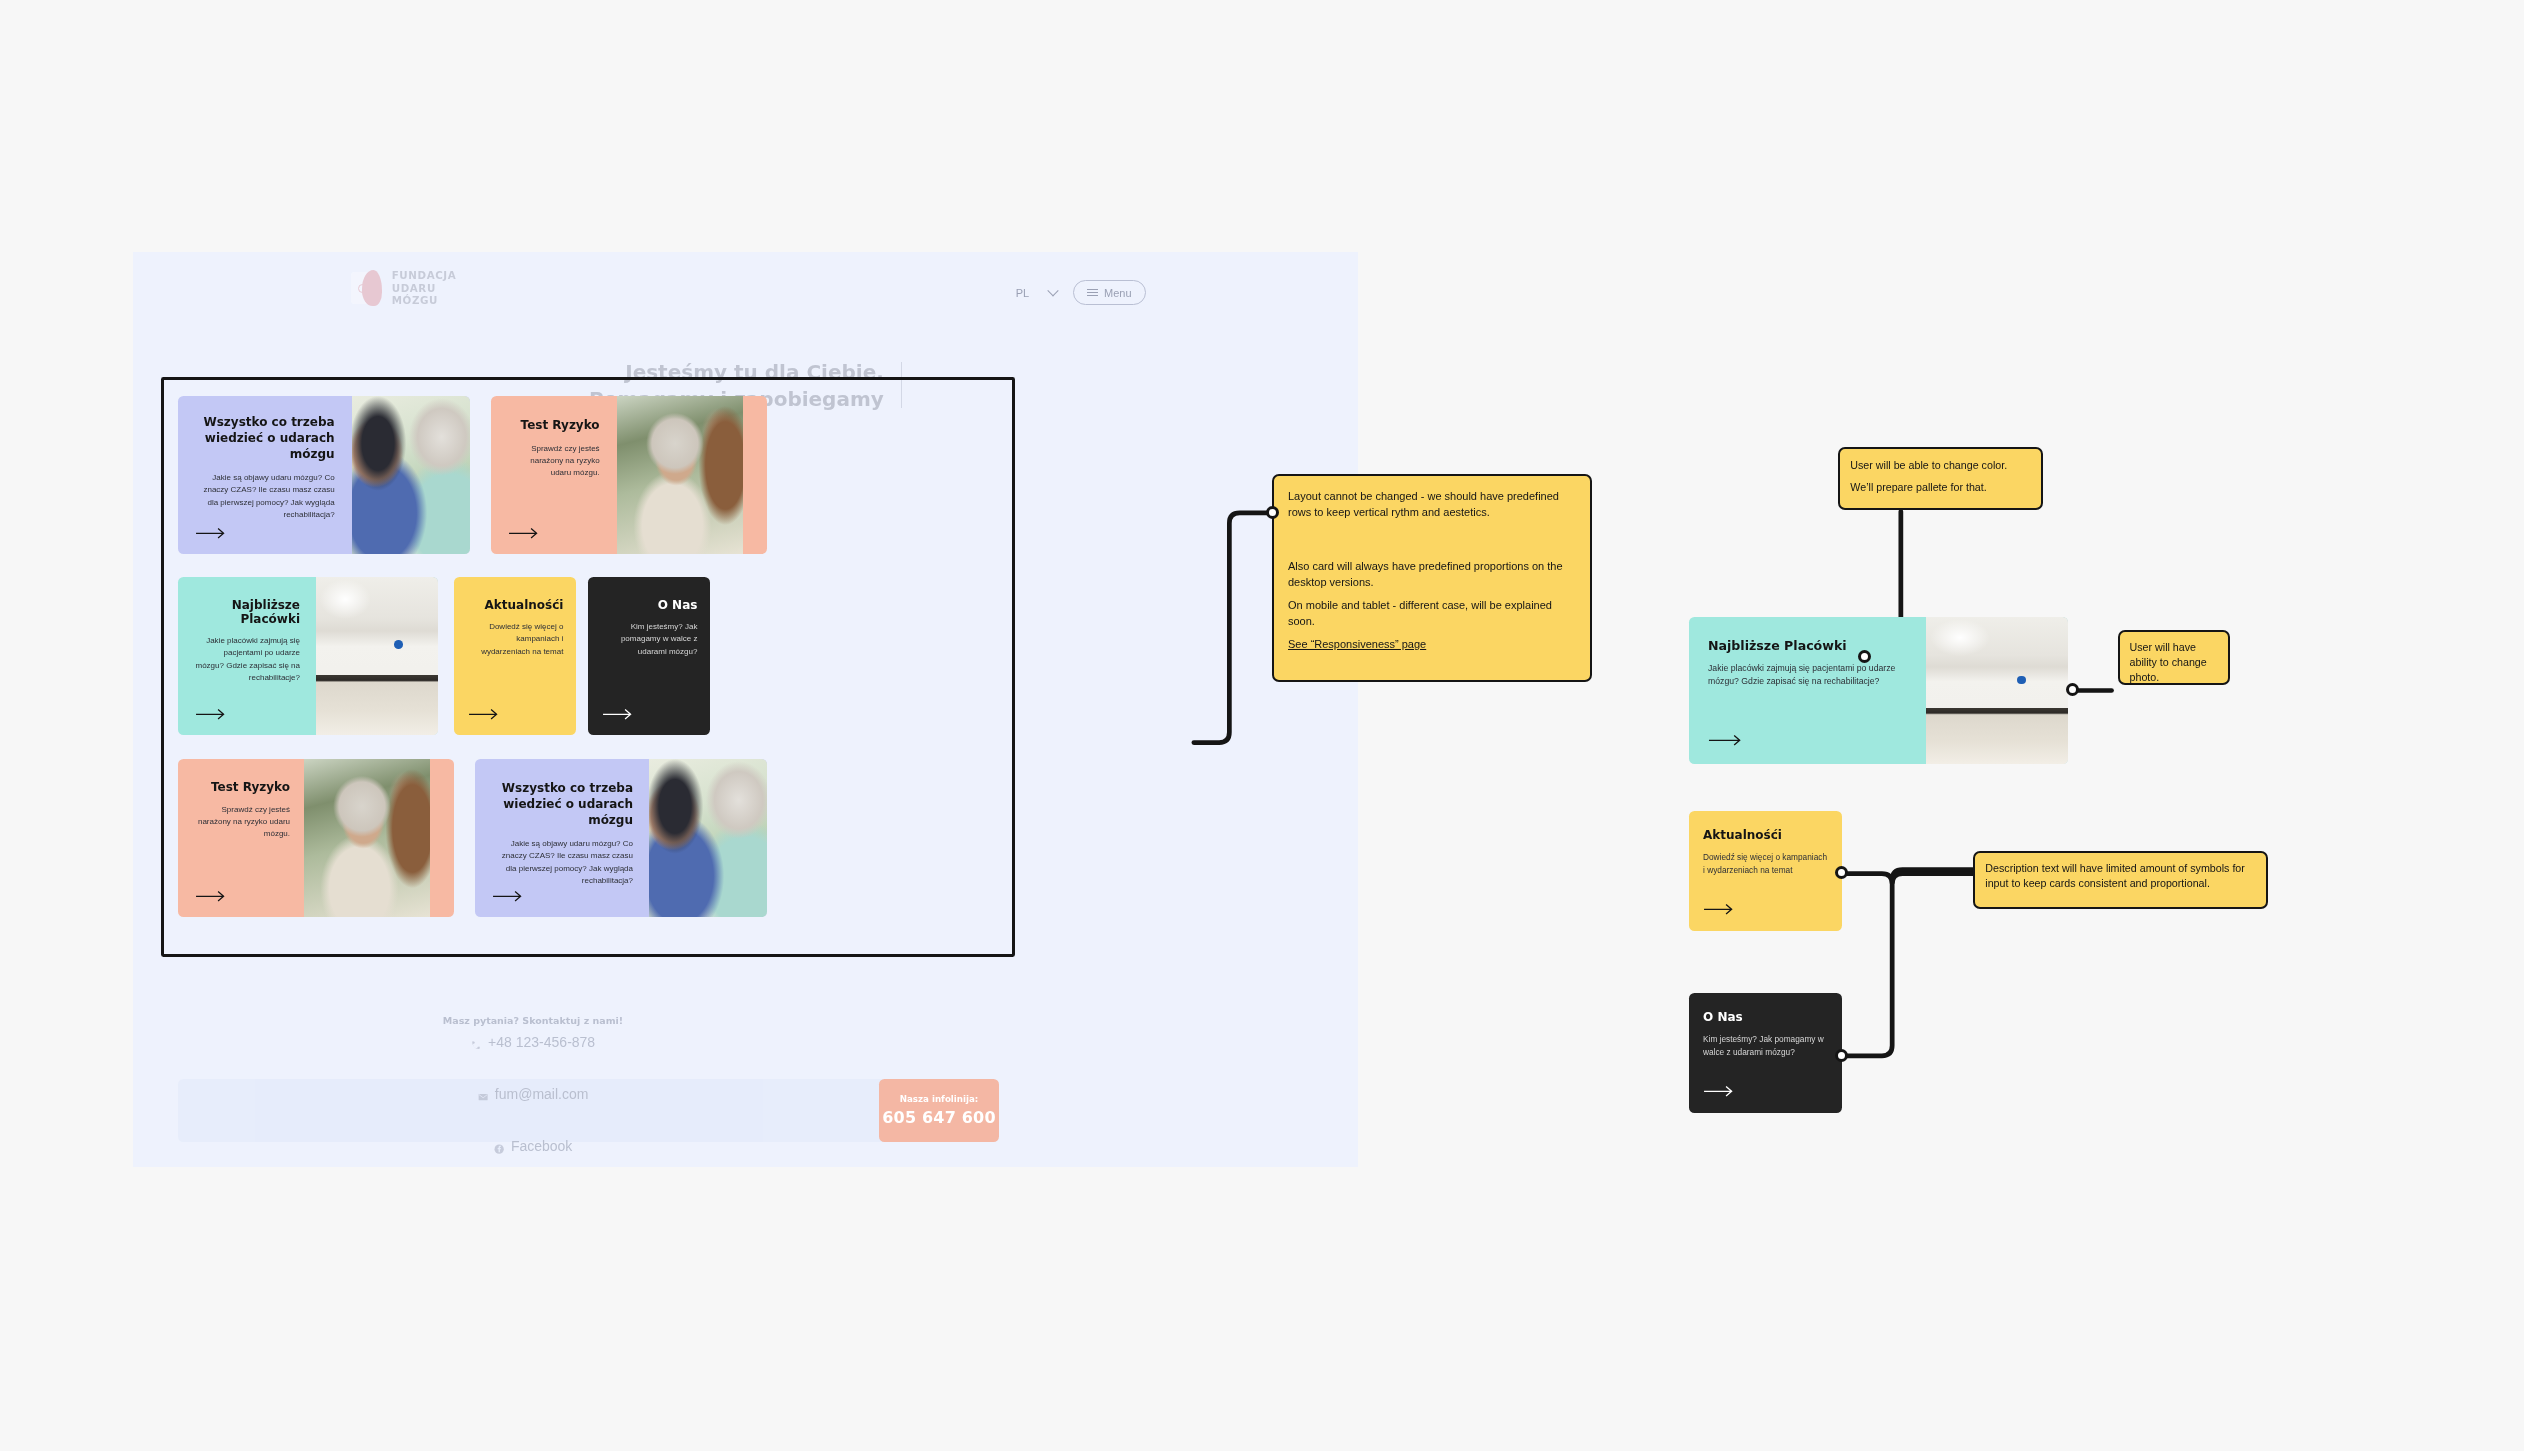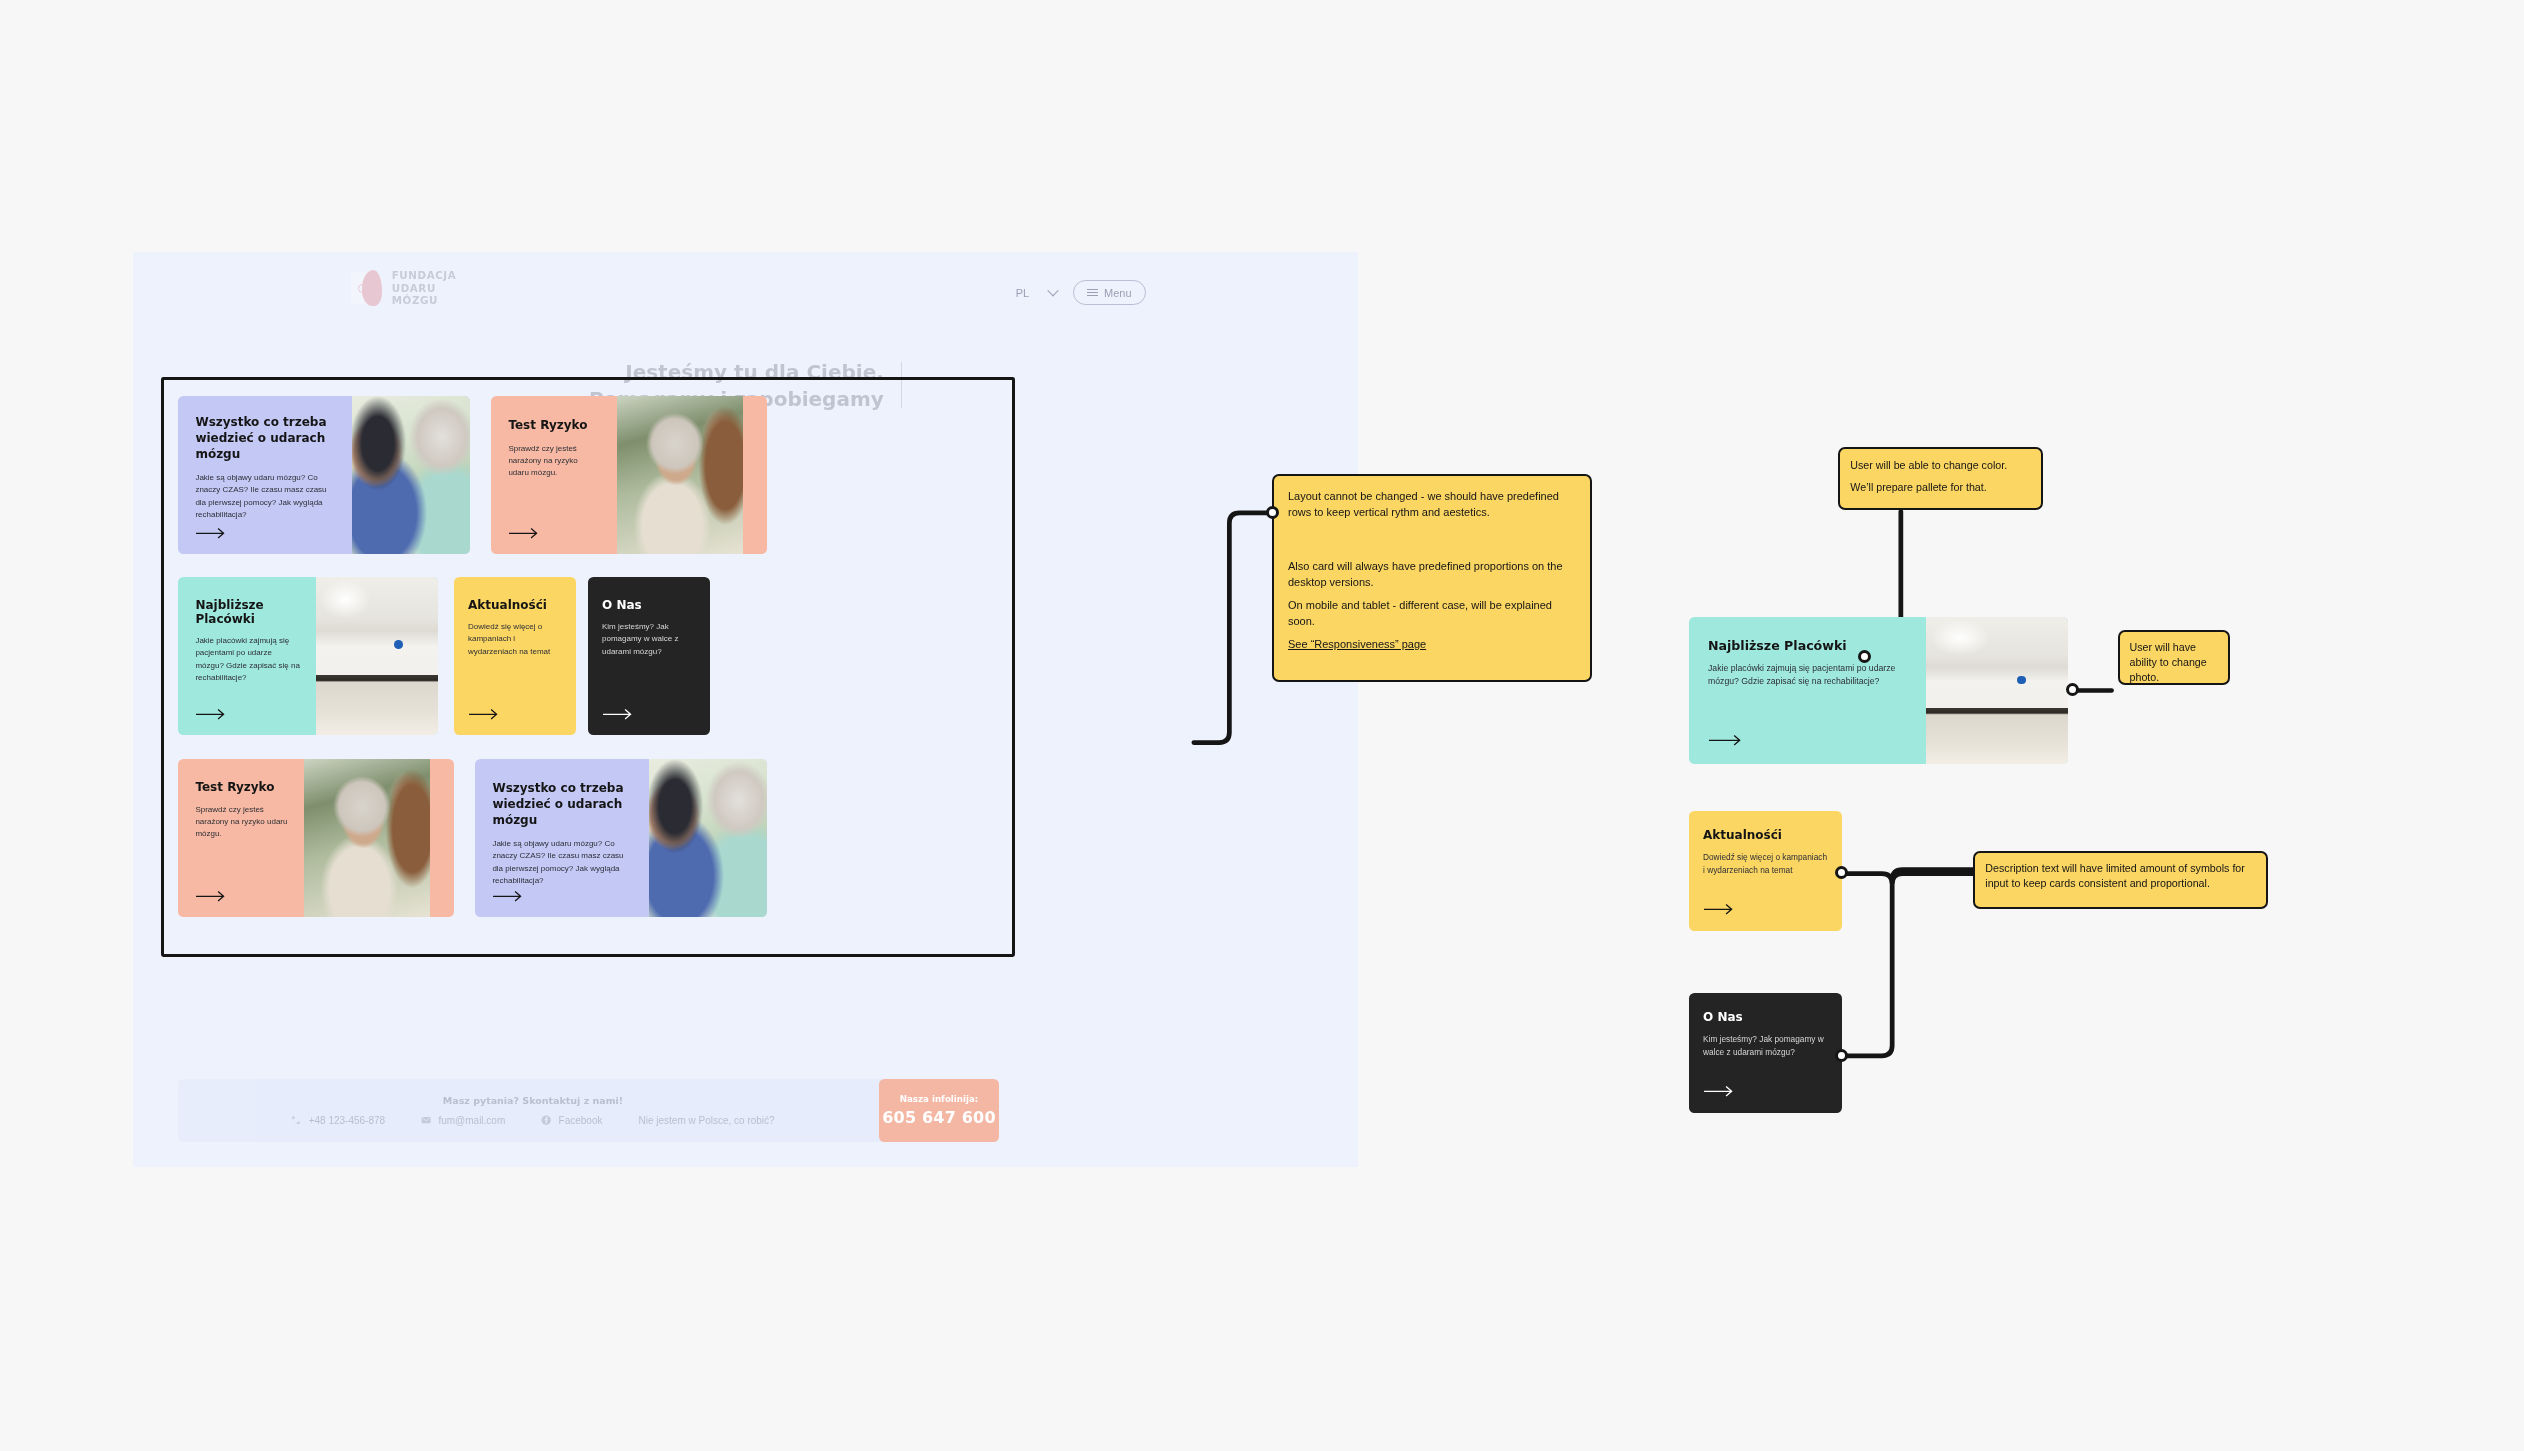--- a/index.html
+++ b/index.html
@@ -47,21 +47,21 @@
   #hero-divider{width:0.8px;height:46px;background:#d3d8e6;margin-top:3.2px;}
   #hero-sub{font-size:10.3px;line-height:1.55;color:#c2c7d4;max-width:252px;padding-top:3.2px;}
 
   
   #selection-frame{
     position:absolute;left:28px;top:125px;width:854px;height:580px;
     border:3.2px solid #151515;border-radius:2.4px;box-sizing:border-box;
   }
 
   
-  #card-grid{position:absolute;left:45px;top:144px;width:821px;height:544px;}
+  #card-grid{position:absolute;left:45px;top:144px;width:821px;height:544px;text-align:right;}
   .card{position:absolute;display:flex;overflow:hidden;border-radius:5.5px;box-sizing:border-box;}
   .card .body{display:flex;flex-direction:column;justify-content:flex-start;box-sizing:border-box;}
   .card .ctitle{font-family:"DejaVu Sans", sans-serif;font-weight:bold;color:#151515;}
   .card .cdesc{color:#2d2f36;}
   .card .arrow{margin-top:auto;}
   .card .arrow svg{display:block}
   .card.dark .ctitle{color:#ffffff}
   .card.dark .cdesc{color:#d7d7d7}
   .photo{flex:none;background-size:cover;background-position:center;position:relative;}
 
@@ -95,21 +95,21 @@
     background:linear-gradient(180deg,#3b3832 0%,#2d2a26 9%,#ddd8cd 12%,#e6e1d6 60%,#f2eee6 100%);
   }
   .ph-clinic .logoblip{position:absolute;left:64%;top:40%;width:8.7px;height:8.7px;border-radius:50%;
      background:#1f5fb5;}
 
   
   #footer{position:absolute;left:45px;bottom:25px;width:821px;height:63px;}
   #footer-box{position:absolute;left:0;top:0;width:710px;height:63px;background:#e6ecfb;border-radius:5.5px;
      display:flex;flex-direction:column;align-items:center;justify-content:center;gap:8.7px;opacity:.9}
   #footer-head{font-family:"DejaVu Sans", sans-serif;font-weight:bold;font-size:9.5px;color:#b4bacb;}
-  #footer-links{display:flex;align-items:center;gap:36px;font-size:10px;color:#b4bacb;}
+  #footer-links{display:flex;align-items:center;gap:36px;font-size:14px;color:#b4bacb;flex-direction:column;}
   #footer-links .fl{display:flex;align-items:center;gap:7px;}
   .ficon{width:10.3px;height:10.3px;display:inline-block;opacity:.75;}
   #hotline{position:absolute;right:0;top:0;width:120px;height:63px;background:#f4b7a4;border-radius:5.5px;
      display:flex;flex-direction:column;align-items:center;justify-content:center;gap:3.2px;}
   #hotline-label{font-family:"DejaVu Sans", sans-serif;font-weight:bold;font-size:8.7px;color:#ffffff;}
   #hotline-number{font-family:"DejaVu Sans", sans-serif;font-weight:bold;font-size:16px;color:#ffffff;letter-spacing:0.2px;}
 
   
   .note{position:absolute;background:#fbd663;border:2px solid #151515;border-radius:7px;
      padding:9.5px 11px;box-sizing:border-box;color:#151515;font-size:11px;line-height:1.45;}

